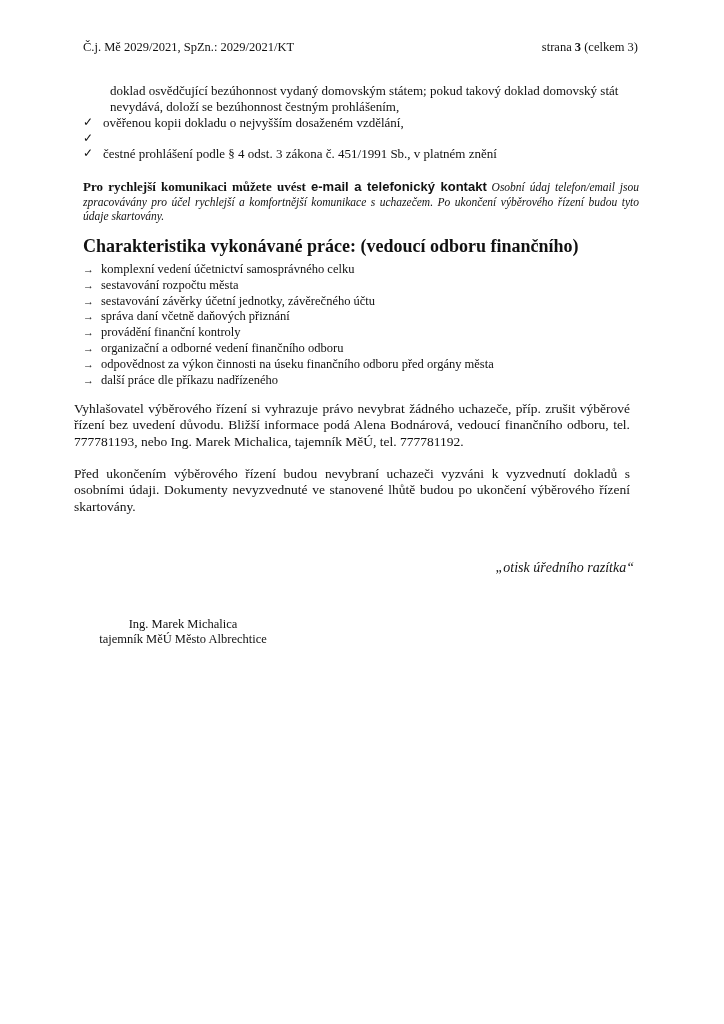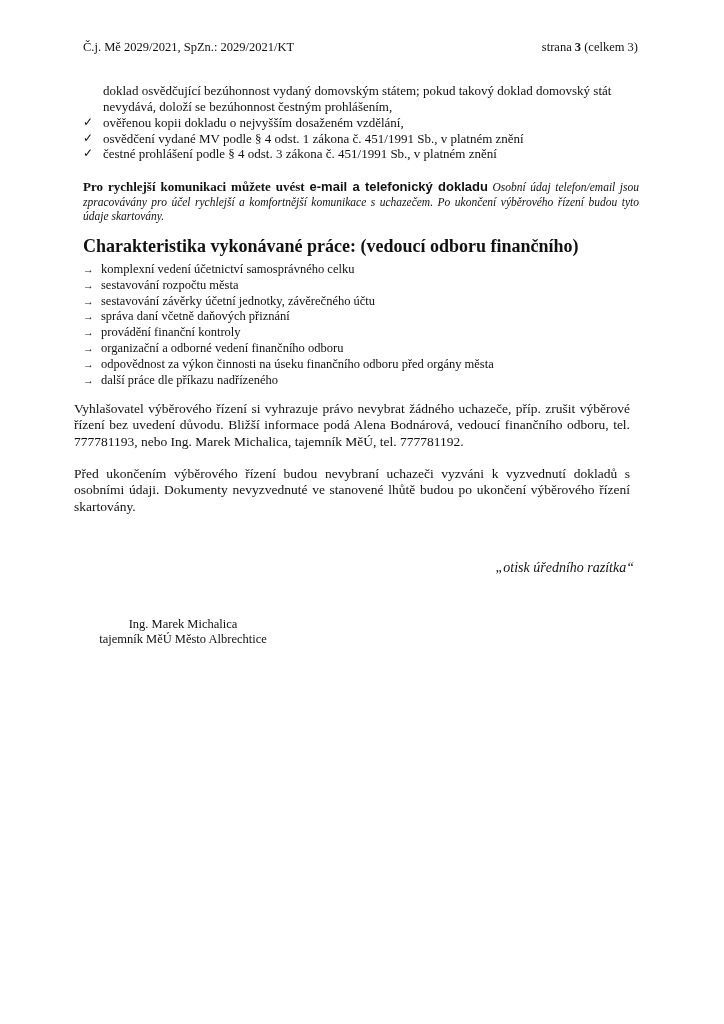--- a/index.html
+++ b/index.html
@@ -6,21 +6,21 @@
   body {
     width: 724px; height: 1024px; position: relative; overflow: hidden;
     font-family: "Liberation Serif", serif; color: #111; font-size: 13px;
   }
   .header {
     position: absolute; top: 40px; left: 83px; width: 555px;
     display: flex; justify-content: space-between; font-size: 12.5px;
   }
   .header b { font-weight: bold; }
   .cont {
-    position: absolute; left: 103px; top: 83px; width: 535px; line-height: 16px;
+    position: absolute; left: 110px; top: 83px; width: 535px; line-height: 16px;
   }
   .checklist {
     position: absolute; left: 83px; top: 115px; width: 560px;
     list-style: none; margin: 0; padding: 0; line-height: 15.7px;
   }
   .checklist li { display: flex; }
   .checklist .mark { width: 20px; flex: 0 0 20px; font-size: 12px; }
   .contact {
     position: absolute; left: 83px; top: 180px; width: 556px;
     line-height: 13.5px; text-align: justify;
@@ -61,29 +61,28 @@
 
 <div class="cont">doklad osvědčující bezúhonnost vydaný domovským státem; pokud takový doklad domovský stát nevydává, doloží se bezúhonnost čestným prohlášením,</div>
 
 <ul class="checklist">
   <li>
       <span class="mark">✓</span>
       <span>ověřenou kopii dokladu o nejvyšším dosaženém vzdělání,</span>
     </li>
   <li>
       <span class="mark">✓</span>
-      <span>osvědčení vydané MV podle § 4 odst. 1 zákona č. 451/1991 Sb., v platném znění</span>
     </li>
   <li>
       <span class="mark">✓</span>
       <span>čestné prohlášení podle § 4 odst. 3 zákona č. 451/1991 Sb., v platném znění</span>
     </li>
 </ul>
 
-<div class="contact"><span class="bold">Pro rychlejší komunikaci můžete uvést </span><span class="bold2">e-mail a telefonický dokladu</span><span class="ital"> Osobní údaj telefon/email jsou zpracovávány pro účel rychlejší a komfortnější komunikace s uchazečem. Po ukončení výběrového řízení budou tyto údaje skartovány.</span></div>
+<div class="contact"><span class="bold">Pro rychlejší komunikaci můžete uvést </span><span class="bold2">e-mail a telefonický kontakt</span><span class="ital"> Osobní údaj telefon/email jsou zpracovávány pro účel rychlejší a komfortnější komunikace s uchazečem. Po ukončení výběrového řízení budou tyto údaje skartovány.</span></div>
 
 <div class="section-title">Charakteristika vykonávané práce: (vedoucí odboru finančního)</div>
 
 <ul class="duties">
   <li>
       <span class="arrow">→</span>
       <span>komplexní vedení účetnictví samosprávného celku</span>
     </li>
   <li>
       <span class="arrow">→</span>

